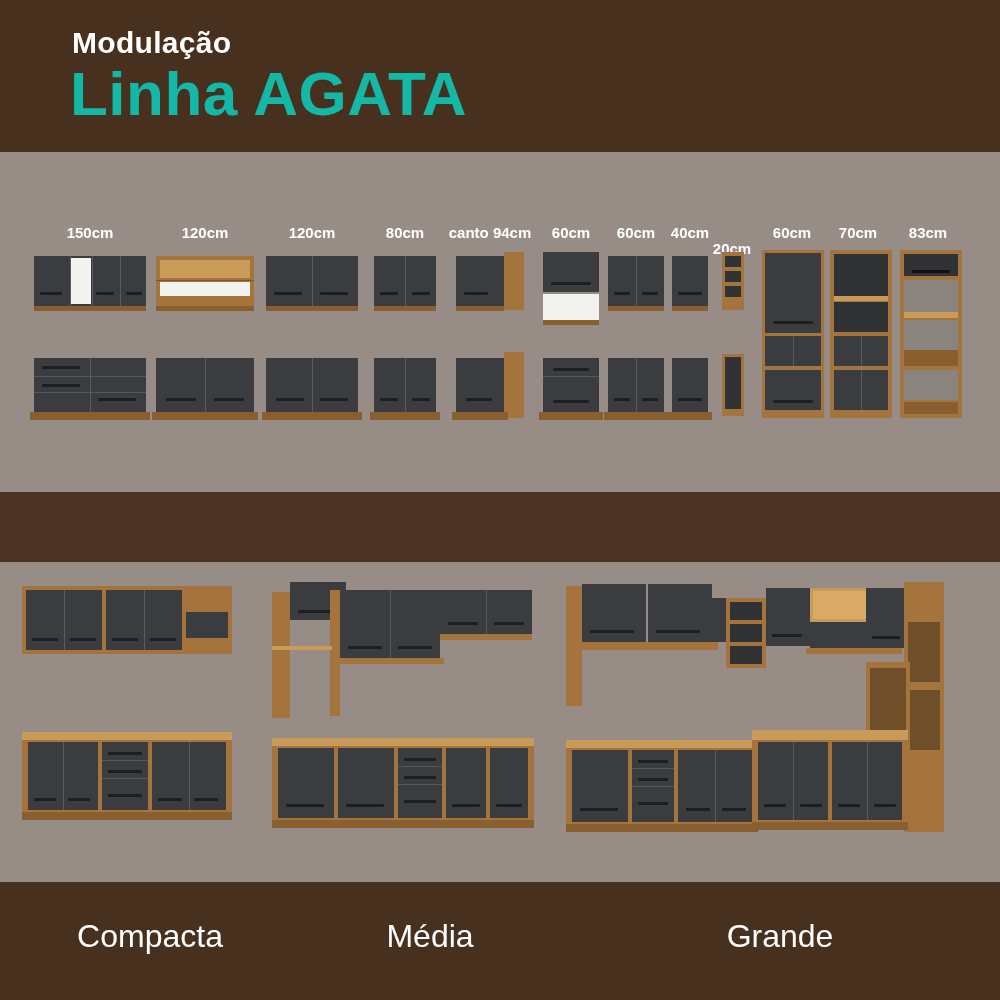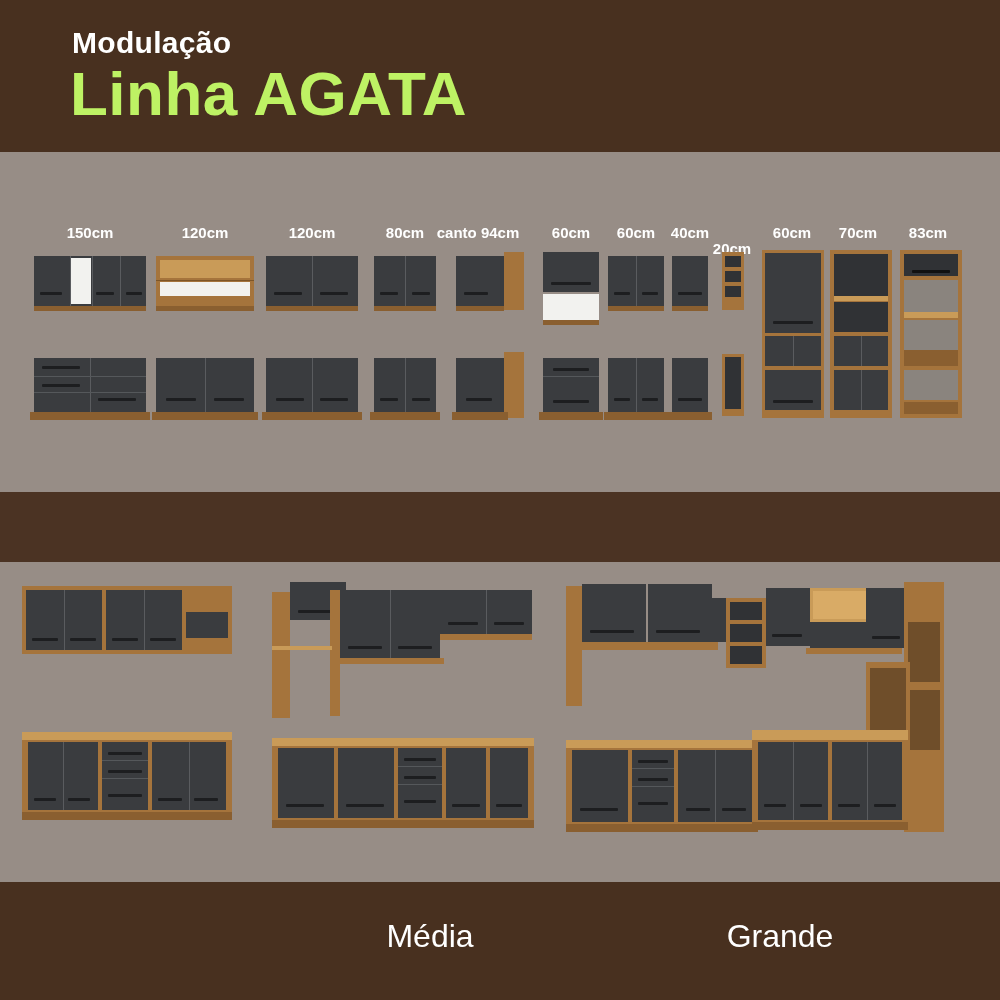--- a/index.html
+++ b/index.html
@@ -14,21 +14,21 @@
   .header{
     position:absolute;left:0;top:0;width:1000px;height:152px;
     background:#48301f;
   }
   .header .sub{
     position:absolute;left:72px;top:26px;
     color:#ffffff;font-size:30px;font-weight:bold;letter-spacing:.3px;
   }
   .header .title{
     position:absolute;left:70px;top:58px;
-    color:#bef264;font-size:62px;font-weight:bold;letter-spacing:.5px;
+    color:#14b8a6;font-size:62px;font-weight:bold;letter-spacing:.5px;
   }
 
   
   .modules{
     position:absolute;left:0;top:152px;width:1000px;height:340px;
     background:#978d86;
   }
   .measure{
     position:absolute;color:#ffffff;font-size:15px;font-weight:bold;
     text-align:center;white-space:nowrap;
@@ -81,21 +81,21 @@
     <div class="sub">Modulação</div>
     <div class="title">Linha AGATA</div>
   </div>
 
   <div class="modules">
 
     <div class="measure" style="left:34px;top:72px;width:112px;">150cm</div>
     <div class="measure" style="left:156px;top:72px;width:98px;">120cm</div>
     <div class="measure" style="left:266px;top:72px;width:92px;">120cm</div>
     <div class="measure" style="left:374px;top:72px;width:62px;">80cm</div>
-    <div class="measure" style="left:432px;top:72px;width:92px;text-align:center;">canto 94cm</div>
+    <div class="measure" style="left:444px;top:72px;width:92px;text-align:center;">canto 94cm</div>
     <div class="measure" style="left:543px;top:72px;width:56px;">60cm</div>
     <div class="measure" style="left:608px;top:72px;width:56px;">60cm</div>
     <div class="measure" style="left:664px;top:72px;width:52px;">40cm</div>
     <div class="measure" style="left:708px;top:72px;width:48px;margin-top:16px;">20cm</div>
     <div class="measure" style="left:764px;top:72px;width:56px;">60cm</div>
     <div class="measure" style="left:830px;top:72px;width:56px;">70cm</div>
     <div class="measure" style="left:900px;top:72px;width:56px;">83cm</div>
 
     <div class="cab dark" style="left:34px;top:104px;width:112px;height:50px;">
       <div class="line-v" style="left:36px;"></div>
@@ -417,17 +417,18 @@
           <div class="line-v" style="left:35px;"></div>
           <div class="handle" style="left:6px;top:62px;width:22px;"></div>
           <div class="handle" style="left:42px;top:62px;width:22px;"></div>
         </div>
         <div class="cab wood-d" style="left:0;top:92px;width:156px;height:8px;"></div>
       </div>
     </div>
   </div>
 
   <div class="footer">
+    <div class="lbl" style="left:20px;width:260px;">Compacta</div>
     <div class="lbl" style="left:300px;width:260px;">Média</div>
     <div class="lbl" style="left:650px;width:260px;">Grande</div>
   </div>
 
 </div>
 
 </body></html>

